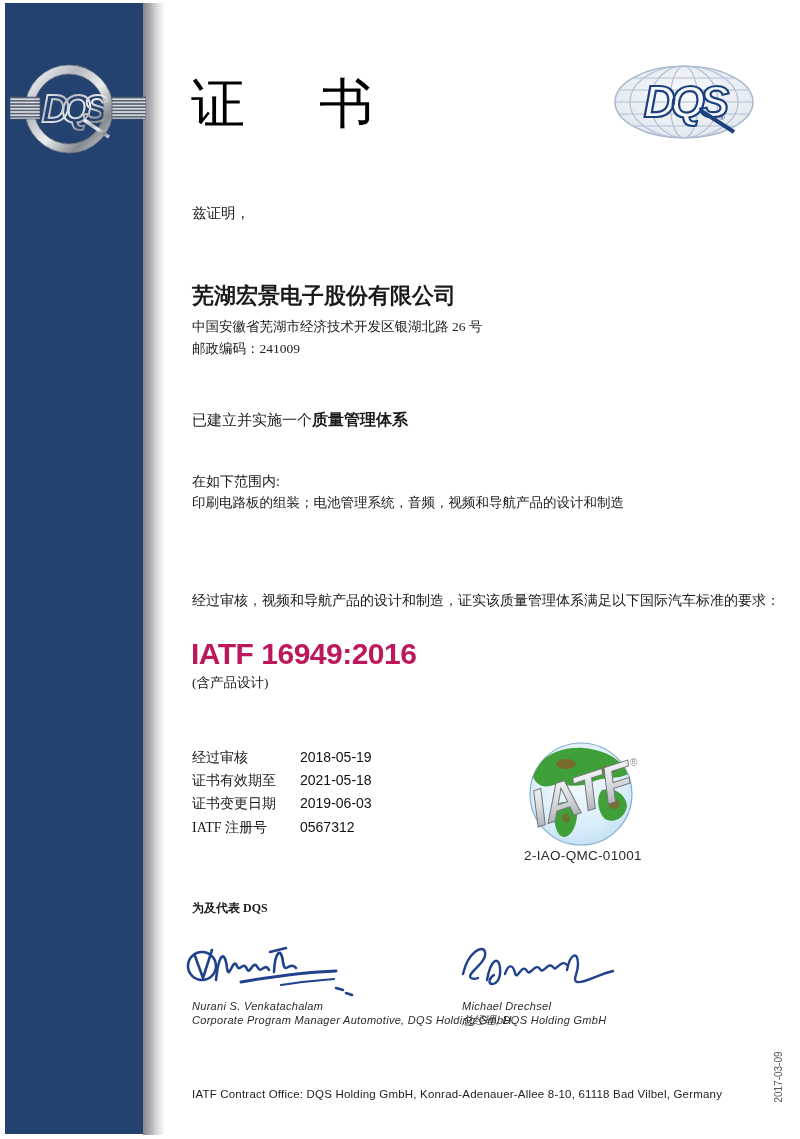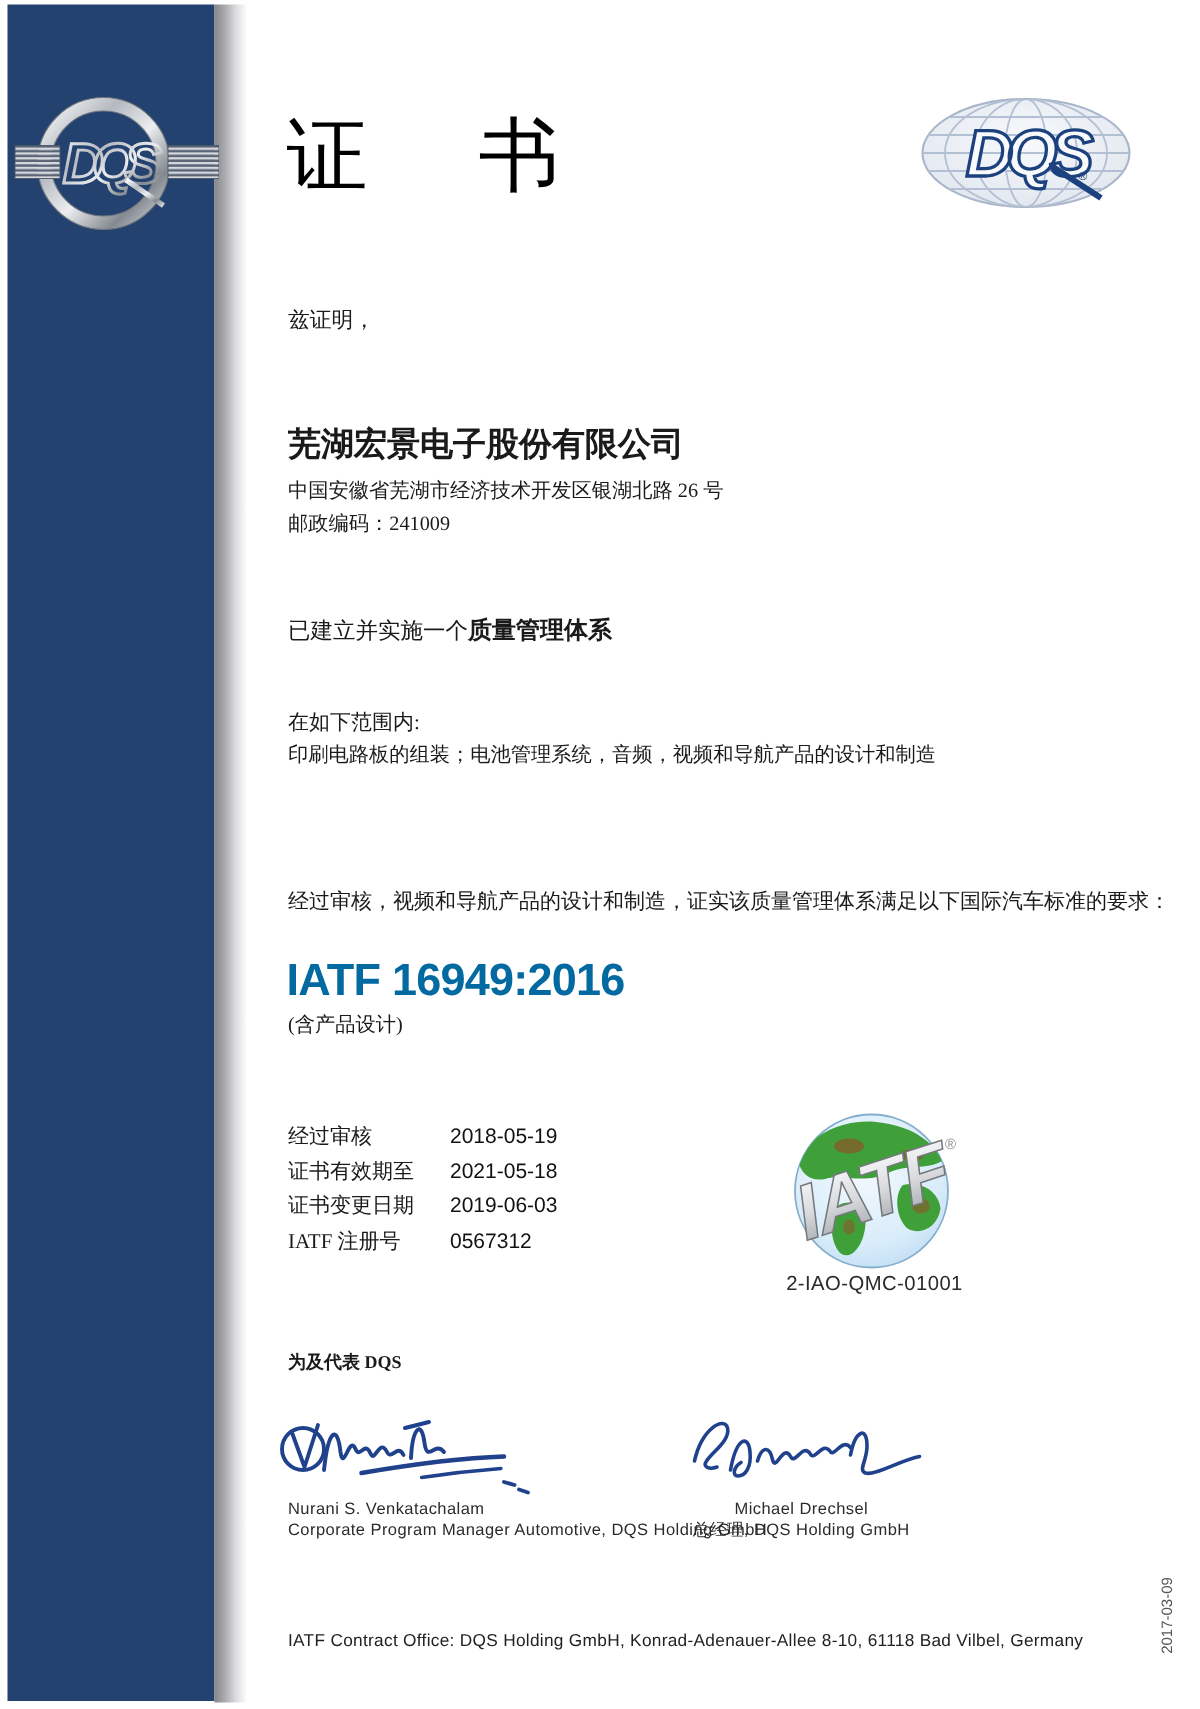--- a/index.html
+++ b/index.html
@@ -22,40 +22,40 @@
 
   .qms-line { position:absolute; left:192px; top:410px; font-size:15px; white-space:nowrap; }
   .qms-line .bold-part { font-weight:bold; font-size:16px; }
 
   .scope-heading { position:absolute; left:192px; top:473px; font-size:14px; }
   .scope-text { position:absolute; left:192px; top:494px; font-size:13.5px; white-space:nowrap; }
 
   .audit-statement { position:absolute; left:192px; top:592px; font-size:14px; white-space:nowrap; }
 
   .standard { position:absolute; left:191px; top:637px; font-family:"Liberation Sans", sans-serif;
-    font-size:30px; font-weight:bold; letter-spacing:-0.5px; color:#0369a1; }
+    font-size:30px; font-weight:bold; letter-spacing:-0.5px; color:#be185d; }
   .standard-note { position:absolute; left:192px; top:674px; font-size:13.5px; }
 
   .details { position:absolute; left:192px; top:749px; }
   .detail-row { display:flex; height:23.2px; }
   .detail-label { width:108px; font-size:14px; white-space:nowrap; }
   .detail-value { font-family:"Liberation Sans", sans-serif; font-size:14px; color:#111; white-space:nowrap; }
 
   .iatf-globe { position:absolute; left:522px; top:738px; }
   .iatf-code { position:absolute; left:503px; top:848px; width:160px; text-align:center;
     font-family:"Liberation Sans", sans-serif; font-size:13.5px; color:#2a2a2a; letter-spacing:0.3px; }
 
   .behalf { position:absolute; left:192px; top:900px; font-size:12px; font-weight:bold; white-space:nowrap; }
 
   .sig-left { position:absolute; left:186px; top:930px; }
   .sig-right { position:absolute; left:455px; top:940px; }
 
-  .sig-block { position:absolute; font-family:"Liberation Sans", sans-serif; font-size:11px; color:#2b2b2b; line-height:14px; white-space:nowrap; letter-spacing:0.3px; }
+  .sig-block { position:absolute; font-family:"Liberation Sans", sans-serif; font-size:11px; color:#2b2b2b; line-height:14px; white-space:nowrap; letter-spacing:0.3px;font-style:italic; }
   .sig-block-left { left:192px; top:999px; }
-  .sig-block-right { left:462px; top:999px;text-align:center; }
+  .sig-block-right { left:462px; top:999px; }
 
   .footer-line { position:absolute; left:192px; top:1088px; font-family:"Liberation Sans", sans-serif;
     font-size:11.5px; color:#222; letter-spacing:0.2px; white-space:nowrap; }
 
   .side-date { position:absolute; left:749px; top:1071px; width:60px; height:12px; line-height:12px;
     font-family:"Liberation Sans", sans-serif; font-size:10px; color:#555; text-align:center;
     transform:rotate(-90deg); }
 
   .dqs-globe { position:absolute; left:612px; top:62px; }
   .dqs-emblem { position:absolute; left:8px; top:60px; }

